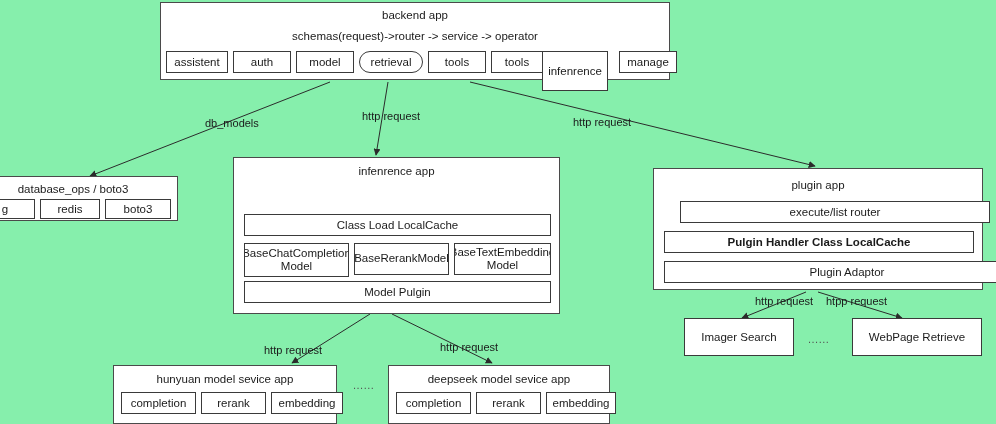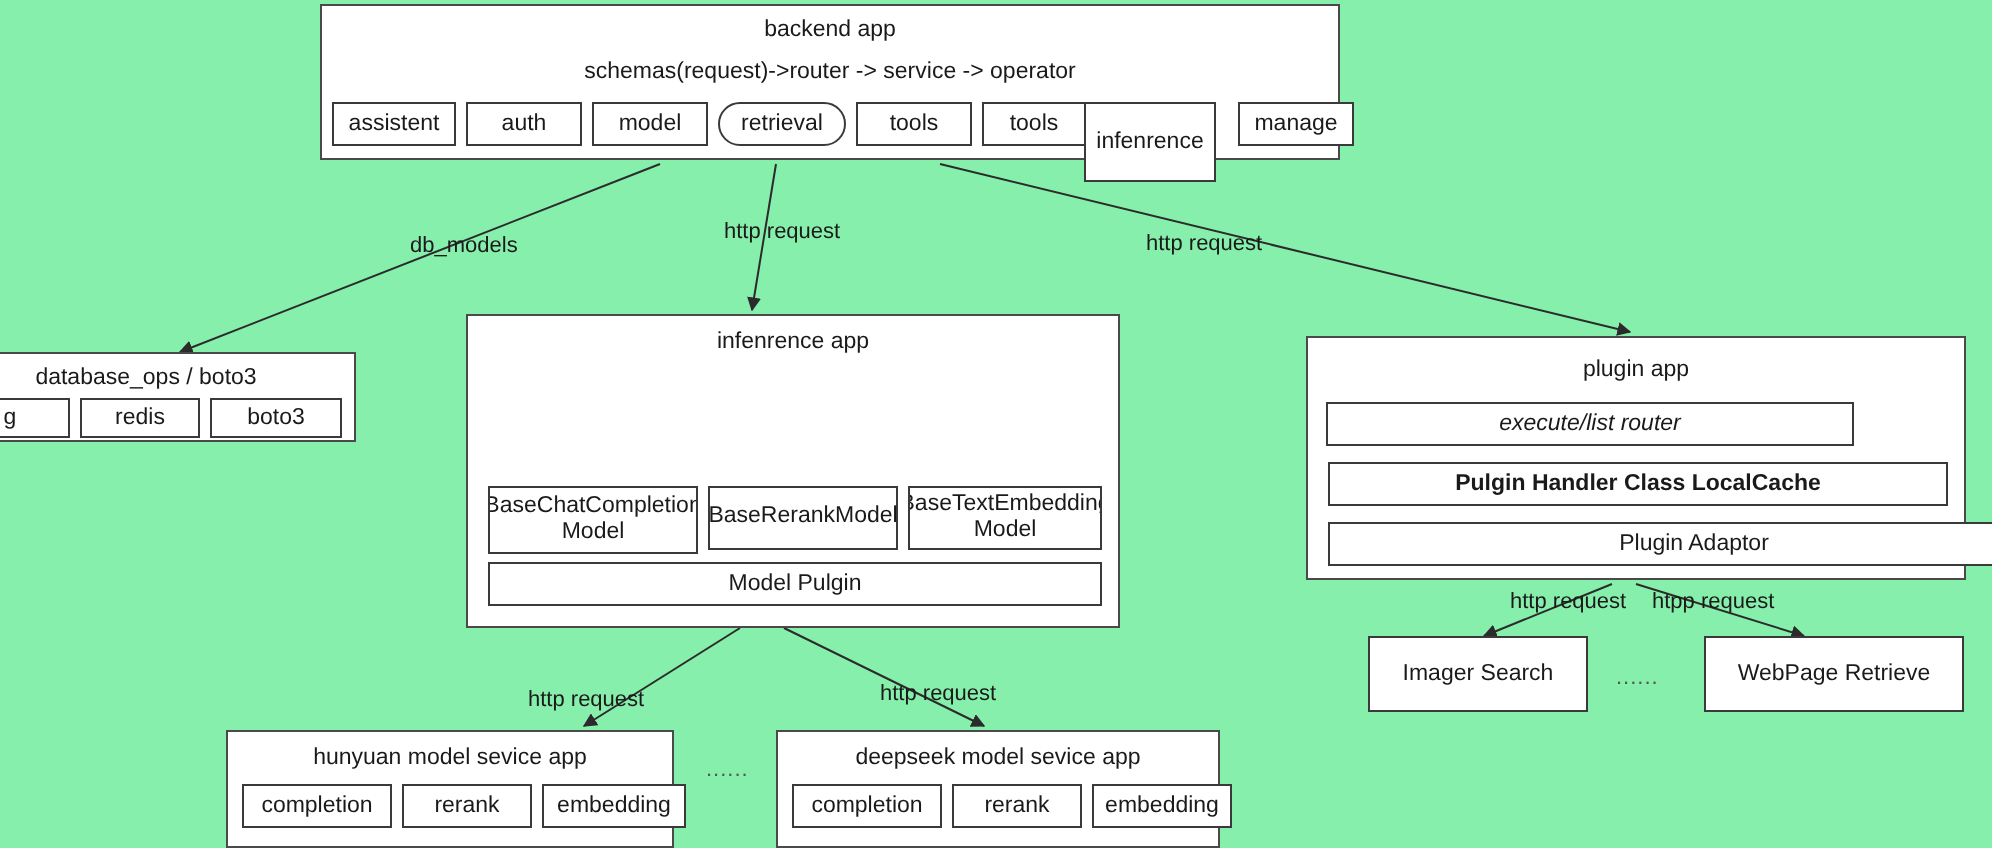--- a/index.html
+++ b/index.html
@@ -137,29 +137,30 @@
 
   <div class="box grp" style="left:-32px; top:176px; width:210px; height:45px;">
     <div class="title" style="top:6px;">database_ops / boto3</div>
     <div class="chip" style="left:6px; top:22px; width:60px; height:20px;">g</div>
     <div class="chip" style="left:71px; top:22px; width:60px; height:20px;">redis</div>
     <div class="chip" style="left:136px; top:22px; width:66px; height:20px;">boto3</div>
   </div>
 
   <div class="box grp" style="left:213px; top:157px; width:327px; height:157px;margin-left:20px;">
     <div class="title" style="top:7px;">infenrence app</div>
+    <div class="bar" style="left:10px; top:56px; width:307px; height:22px;">Class Load LocalCache</div>
     <div class="chip two-line" style="left:10px; top:85px; width:105px; height:32px; white-space:normal; padding:16px 3px;">BaseChatCompletion Model</div>
     <div class="chip two-line" style="left:120px; top:85px; width:95px; height:32px; white-space:normal; padding:15px 3px;">BaseRerankModel</div>
     <div class="chip two-line" style="left:220px; top:85px; width:97px; height:32px; white-space:normal; padding:0 3px;">BaseTextEmbedding Model</div>
     <div class="bar" style="left:10px; top:123px; width:307px; height:22px;">Model Pulgin</div>
   </div>
 
   <div class="box grp" style="left:653px; top:168px; width:330px; height:122px;">
     <div class="title" style="top:10px;">plugin app</div>
-    <div class="bar" style="left:9px; top:32px; width:264px; height:22px;font-style:italic;">execute/list router</div>
+    <div class="bar" style="left:26px; top:32px; width:310px; height:22px;">execute/list router</div>
     <div class="bar" style="left:10px; top:62px; width:310px; height:22px;font-weight:bold;">Pulgin Handler Class LocalCache</div>
     <div class="bar" style="left:10px; top:92px; width:366px; height:22px;">Plugin Adaptor</div>
   </div>
 
   <div class="edge-label" style="left:264px; top:344px;">http request</div>
   <div class="edge-label" style="left:440px; top:341px;">http request</div>
   <div class="edge-label" style="left:755px; top:295px;">http request</div>
   <div class="edge-label" style="left:826px; top:295px;">htpp request</div>
 
   <div class="box grp" style="left:113px; top:365px; width:224px; height:59px;">

